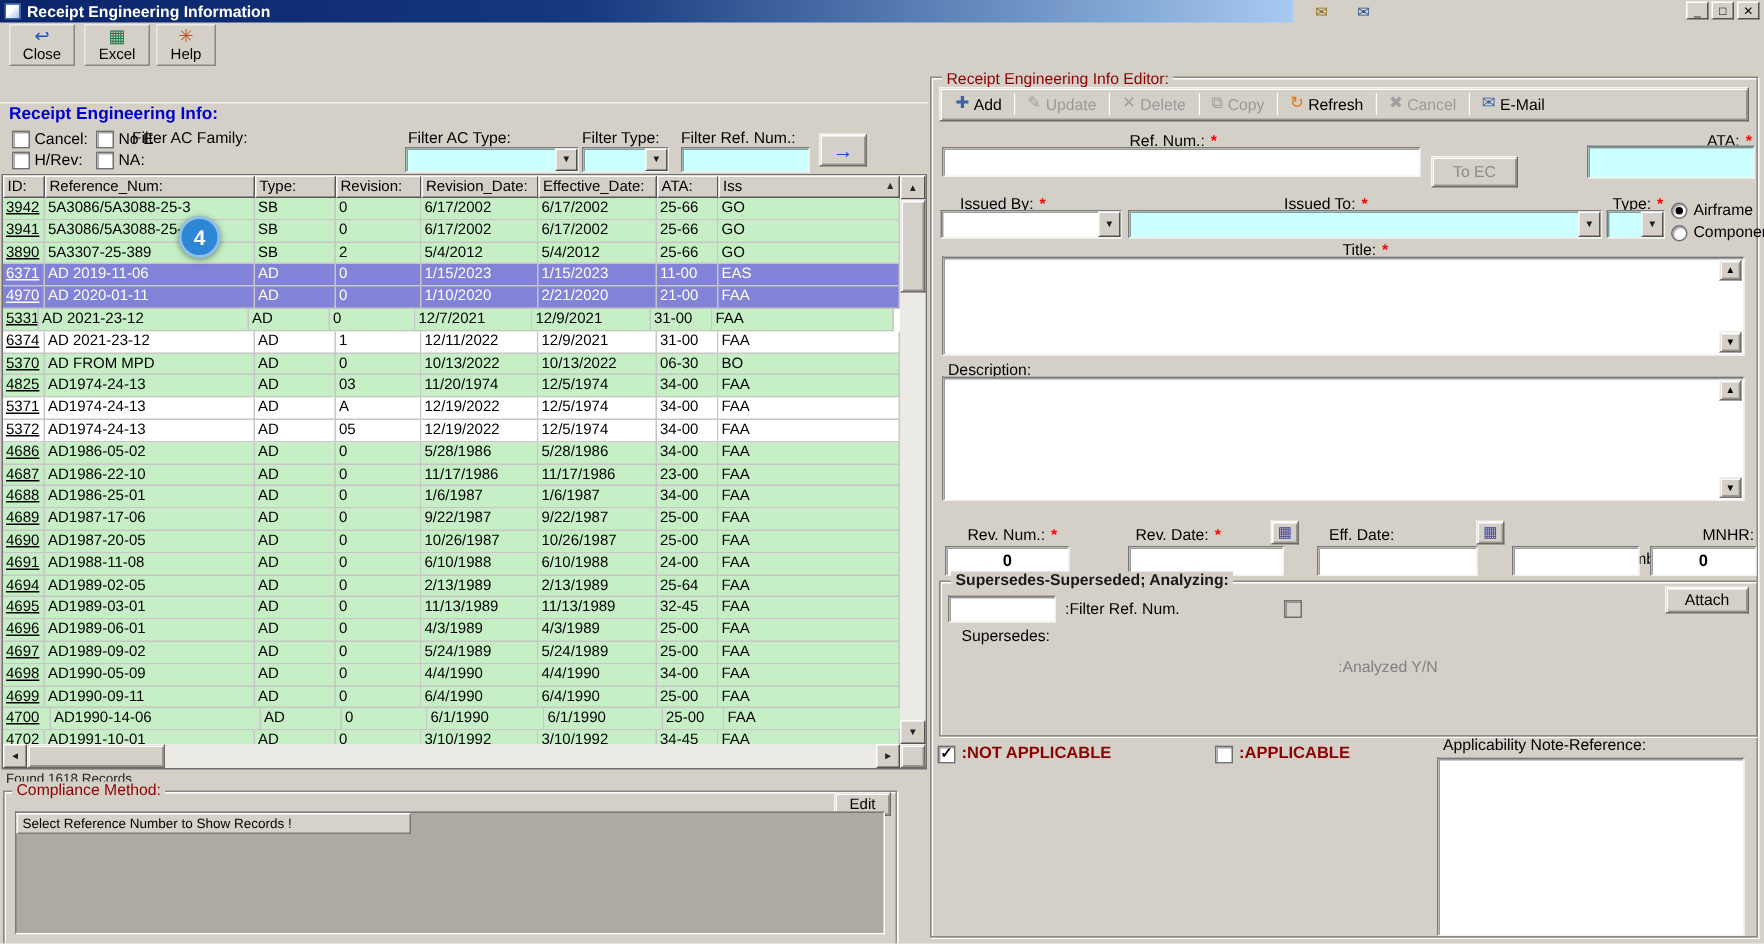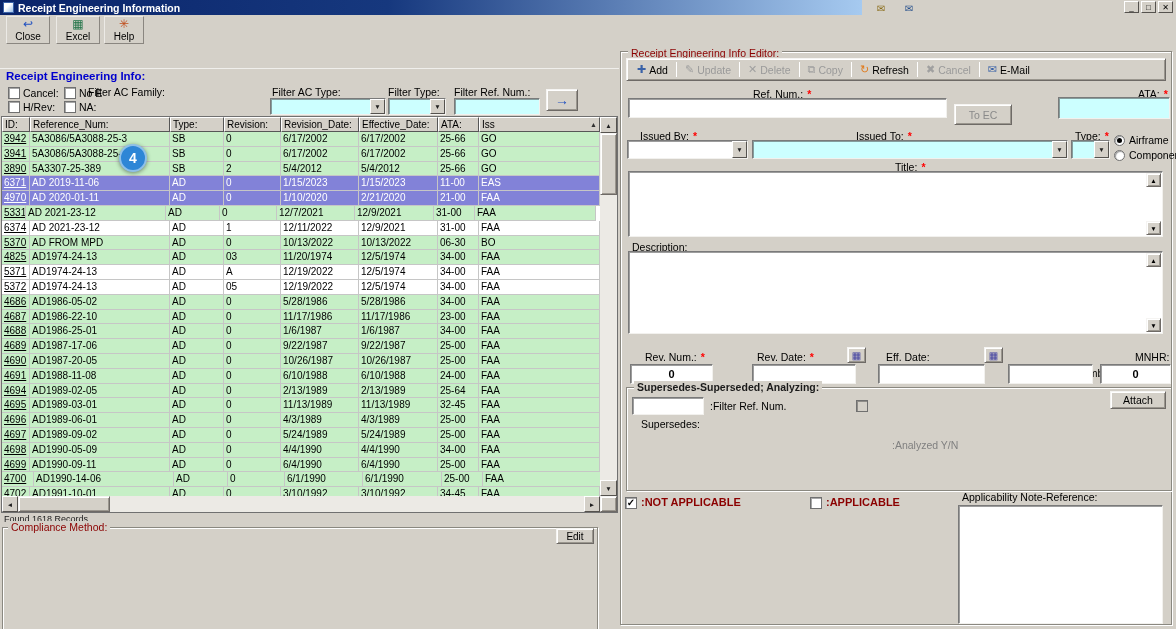--- a/index.html
+++ b/index.html
@@ -517,20 +517,23 @@
       <button class="sc-btn" id="hs-right">►</button>
     </div>
     <div class="raised" id="grid-corner"></div>
   </div>
 
   <div id="found-label">Found 1618 Records</div>
 
   <div class="etched" id="compliance-box"></div>
   <span id="compliance-label">Compliance Method:</span>
   <button class="raised" id="edit-btn">Edit</button>
+  <div id="comp-area">
+    <div id="comp-msg">Select Reference Number to Show Records !</div>
+  </div>
 
   <div class="etched" id="editor-box"></div>
   <span id="editor-label">Receipt Engineering Info Editor:</span>
   <div class="raised" id="editor-toolbar">
       <button class="etb-btn">
         <span class="etb-icon" style="color: rgb(58, 98, 168);">✚</span>
         <span class="etb-label">Add</span>
       </button>
       <span class="tb-sep"></span>
       <button class="etb-btn disabled">

